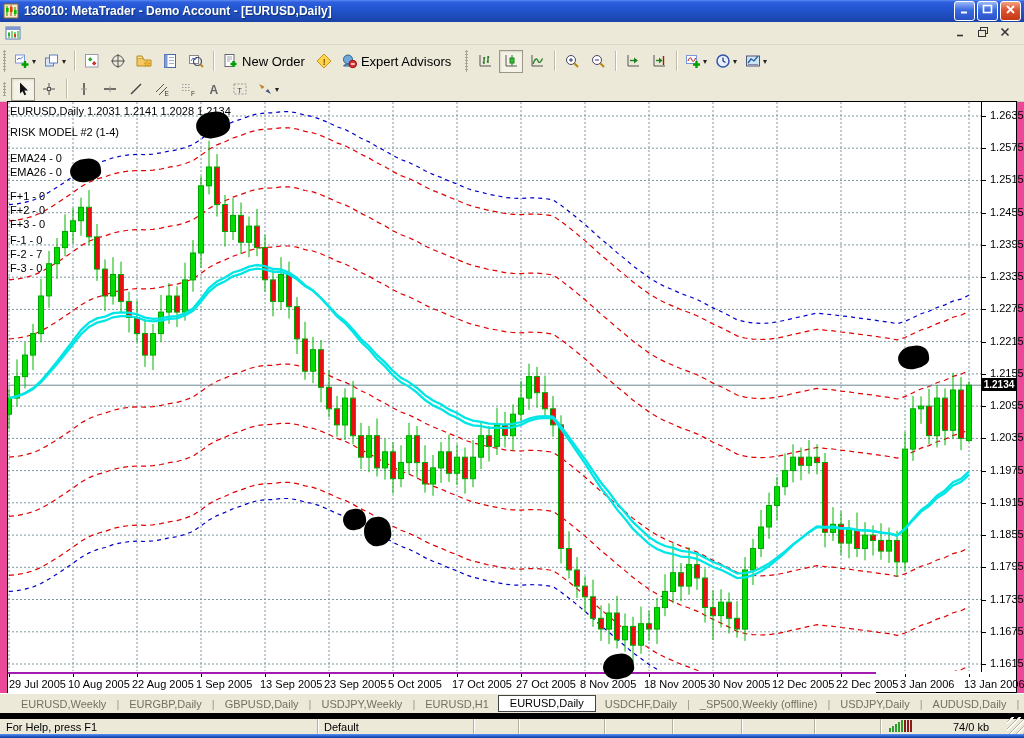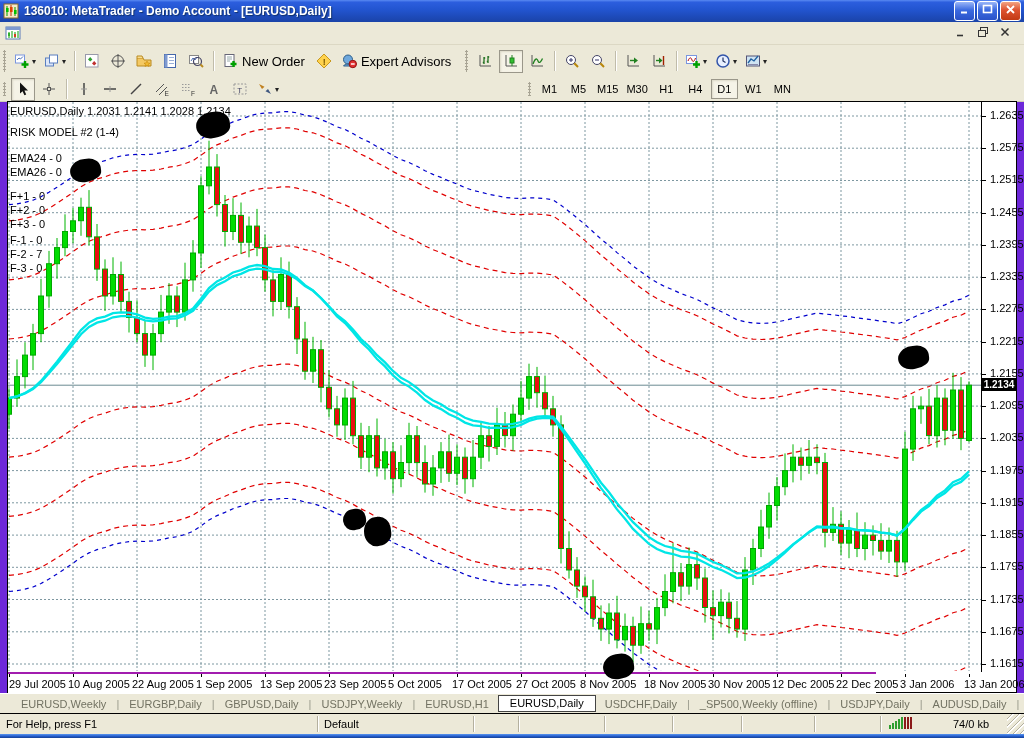--- a/index.html
+++ b/index.html
@@ -1,16 +1,16 @@
 <!DOCTYPE html>
 <html><head>
 <meta charset="utf-8">
 <style>
   html,body{margin:0;padding:0;background:#ece9d8;}
-  #app{position:relative;width:1024px;height:738px;overflow:hidden;background:#6d28d9;
+  #app{position:relative;width:1024px;height:738px;overflow:hidden;background:#ec4899;
        font-family:"Liberation Sans",sans-serif;font-size:11px;color:#000;}
   
   .titlebar{position:absolute;left:0;top:0;width:1024px;height:22px;display:flex;align-items:center;
     padding:0 3px;box-sizing:border-box;color:#fff;
     background:linear-gradient(180deg,#5a8af2 0%,#2c5ede 10%,#2254cf 45%,#1a43a8 100%);}
   .app-icon{width:16px;height:16px;display:inline-block;}
   .title-text{font-weight:bold;font-size:12px;margin-left:5px;flex:1;white-space:nowrap;
     text-shadow:1px 1px 1px #10306a;}
   .winbtn{width:21px;height:20px;margin-left:2px;border:1px solid #fff;border-radius:3px;cursor:default;
     background:linear-gradient(180deg,#9ab6f8,#3b6ae0 45%,#2a52c8);color:#fff;font-size:11px;
@@ -58,21 +58,21 @@
     border-radius:52% 46% 55% 48% / 58% 50% 46% 54%;}
   
   .tabbar{position:absolute;left:0;top:693px;width:1024px;height:20px;background:#ece9d8;display:flex;
     align-items:center;padding-left:12px;box-sizing:border-box;border-top:1px solid #fff;}
   .tab{color:#727262;padding:2px 9px;cursor:default;white-space:nowrap;}
   .tab-sep{color:#9a9a8c;margin:0 1px;}
   .tab-active{background:#fff;border:1px solid #444;padding:1px 11px 2px;color:#000;cursor:default;
     white-space:nowrap;}
   
   .statusbar{position:absolute;left:0;top:713px;width:1024px;height:21px;background:#ece9d8;display:flex;
-    align-items:center;border-top:1px solid #000000;box-sizing:border-box;}
+    align-items:center;border-top:6px solid #000000;box-sizing:border-box;}
   .sb-cell{height:16px;line-height:16px;padding-left:6px;box-sizing:border-box;border-right:1px solid #b4b09e;
     box-shadow:1px 0 0 #fff;white-space:nowrap;overflow:hidden;}
   .sb-traffic{display:flex;align-items:center;gap:36px;flex:1;padding-left:8px;border-right:none;box-shadow:none;}
   .sb-grip{width:17px;height:20px;margin-left:auto;
     background:repeating-linear-gradient(135deg,transparent 0 3px,#b4b09e 3px 4px,#fff 4px 5px);}
   .bottom-edge{position:absolute;left:0;top:734px;width:1024px;height:4px;
     background:linear-gradient(180deg,#5a96f0,#2058c8 60%,#16418f);}
 </style>
 </head>
 <body>
@@ -337,31 +337,20 @@
               <text x="5.2" y="11.5" font-size="8" fill="#446">T</text>
             </svg></span>
         </button>
         <button class="tbtn">
           <span class="ic"><svg viewBox="0 0 16 16" width="16" height="16">
               <path d="M2 3l5.5 2.8L5 8z" fill="#c08020"></path>
               <path d="M14 13l-5.5-2.8L11 8z" fill="#405880"></path>
             </svg></span>
           <span class="dd">▾</span>
         </button>
-      </div>
-    <div class="tb" id="tb-timeframes">
-        <button class="tbtn tfbtn">M1</button>
-        <button class="tbtn tfbtn">M5</button>
-        <button class="tbtn tfbtn">M15</button>
-        <button class="tbtn tfbtn">M30</button>
-        <button class="tbtn tfbtn">H1</button>
-        <button class="tbtn tfbtn">H4</button>
-        <button class="tbtn tfbtn pressed">D1</button>
-        <button class="tbtn tfbtn">W1</button>
-        <button class="tbtn tfbtn">MN</button>
       </div>
   </div>
 
   <div class="chart-frame">
     <svg id="plot" width="973" height="569">
         <path d="M1 0V569M65 0V569M129 0V569M193 0V569M257 0V569M321 0V569M385 0V569M449 0V569M513 0V569M577 0V569M641 0V569M705 0V569M769 0V569M833 0V569M897 0V569M961 0V569M0 14.0H973M0 46.2H973M0 78.5H973M0 110.7H973M0 142.9H973M0 175.2H973M0 207.4H973M0 239.6H973M0 271.9H973M0 304.1H973M0 336.4H973M0 368.6H973M0 400.8H973M0 433.1H973M0 465.3H973M0 497.5H973M0 529.8H973M0 562.0H973" stroke="#7d97a0" stroke-width="1" stroke-dasharray="2 2" fill="none"></path>
         <g>
           <polyline points="1.0,237.0 9.0,236.2 17.0,234.7 25.0,232.5 33.0,229.0 41.0,224.5 49.0,219.5 57.0,214.2 65.0,208.7 73.0,202.9 81.0,198.4 89.0,195.1 97.0,193.0 105.0,190.1 113.0,188.4 121.0,187.2 129.0,186.7 137.0,186.9 145.0,186.4 153.0,185.2 161.0,183.4 169.0,182.2 177.0,179.9 185.0,176.8 193.0,171.4 201.0,165.5 209.0,161.1 217.0,157.9 225.0,154.2 233.0,151.6 241.0,148.5 249.0,146.3 257.0,145.3 265.0,145.1 273.0,144.0 281.0,144.0 289.0,145.2 297.0,147.6 305.0,149.0 313.0,151.8 321.0,155.2 329.0,159.1 337.0,161.9 345.0,165.9 353.0,170.5 361.0,174.3 369.0,179.0 377.0,183.0 385.0,187.8 393.0,191.8 401.0,194.8 409.0,198.6 417.0,203.0 425.0,206.7 433.0,209.7 441.0,213.4 449.0,216.4 457.0,220.0 465.0,222.7 473.0,224.5 481.0,226.7 489.0,228.0 497.0,229.7 505.0,230.5 513.0,230.8 521.0,230.2 529.0,230.3 537.0,230.9 545.0,232.1 553.0,237.6 561.0,243.7 569.0,250.2 577.0,256.8 585.0,264.0 593.0,271.3 601.0,277.7 609.0,284.9 617.0,291.3 625.0,298.2 633.0,304.1 641.0,310.0 649.0,314.8 657.0,319.0 665.0,322.3 673.0,325.9 681.0,328.7 689.0,331.9 697.0,335.9 705.0,340.2 713.0,343.8 721.0,347.8 729.0,352.1 737.0,354.2 745.0,355.3 753.0,355.7 761.0,355.3 769.0,354.3 777.0,352.7 785.0,350.6 793.0,349.0 801.0,347.1 809.0,345.5 817.0,346.4 825.0,347.0 833.0,348.2 841.0,349.0 849.0,350.3 857.0,351.2 865.0,352.2 873.0,353.5 881.0,354.5 889.0,356.1 897.0,353.7 905.0,349.9 913.0,346.1 921.0,343.6 929.0,339.8 937.0,337.3 945.0,333.4 953.0,331.4 961.0,327.6" fill="none" stroke="#e00000" stroke-width="1.2" stroke-dasharray="5 4"></polyline>
           <polyline points="1.0,355.2 9.0,354.4 17.0,352.9 25.0,350.7 33.0,347.2 41.0,342.7 49.0,337.7 57.0,332.4 65.0,326.9 73.0,321.1 81.0,316.5 89.0,313.3 97.0,311.2 105.0,308.3 113.0,306.5 121.0,305.4 129.0,304.9 137.0,305.1 145.0,304.6 153.0,303.4 161.0,301.6 169.0,300.4 177.0,298.1 185.0,295.0 193.0,289.6 201.0,283.7 209.0,279.3 217.0,276.1 225.0,272.4 233.0,269.8 241.0,266.7 249.0,264.5 257.0,263.5 265.0,263.3 273.0,262.2 281.0,262.2 289.0,263.4 297.0,265.7 305.0,267.2 313.0,270.0 321.0,273.4 329.0,277.3 337.0,280.1 345.0,284.1 353.0,288.7 361.0,292.4 369.0,297.2 377.0,301.2 385.0,306.0 393.0,310.0 401.0,313.0 409.0,316.8 417.0,321.2 425.0,324.9 433.0,327.9 441.0,331.6 449.0,334.6 457.0,338.2 465.0,340.9 473.0,342.7 481.0,344.9 489.0,346.2 497.0,347.9 505.0,348.7 513.0,349.0 521.0,348.4 529.0,348.5 537.0,349.1 545.0,350.3 553.0,355.8 561.0,361.9 569.0,368.4 577.0,375.0 585.0,382.2 593.0,389.5 601.0,395.9 609.0,403.1 617.0,409.5 625.0,416.4 633.0,422.3 641.0,428.1 649.0,433.0 657.0,437.2 665.0,440.5 673.0,444.1 681.0,446.9 689.0,450.0 697.0,454.1 705.0,458.4 713.0,462.0 721.0,466.0 729.0,470.3 737.0,472.4 745.0,473.5 753.0,473.9 761.0,473.5 769.0,472.5 777.0,470.9 785.0,468.8 793.0,467.2 801.0,465.3 809.0,463.7 817.0,464.6 825.0,465.2 833.0,466.4 841.0,467.2 849.0,468.5 857.0,469.4 865.0,470.4 873.0,471.7 881.0,472.6 889.0,474.3 897.0,471.9 905.0,468.1 913.0,464.3 921.0,461.8 929.0,458.0 937.0,455.5 945.0,451.6 953.0,449.6 961.0,445.8" fill="none" stroke="#e00000" stroke-width="1.2" stroke-dasharray="5 4"></polyline>
           <polyline points="1.0,177.9 9.0,177.1 17.0,175.6 25.0,173.4 33.0,169.9 41.0,165.4 49.0,160.4 57.0,155.1 65.0,149.6 73.0,143.8 81.0,139.3 89.0,136.0 97.0,133.9 105.0,131.0 113.0,129.3 121.0,128.1 129.0,127.6 137.0,127.8 145.0,127.3 153.0,126.1 161.0,124.3 169.0,123.1 177.0,120.8 185.0,117.7 193.0,112.3 201.0,106.4 209.0,102.0 217.0,98.8 225.0,95.1 233.0,92.5 241.0,89.4 249.0,87.2 257.0,86.2 265.0,86.0 273.0,84.9 281.0,84.9 289.0,86.1 297.0,88.5 305.0,89.9 313.0,92.7 321.0,96.1 329.0,100.0 337.0,102.8 345.0,106.8 353.0,111.4 361.0,115.2 369.0,119.9 377.0,123.9 385.0,128.7 393.0,132.7 401.0,135.7 409.0,139.5 417.0,143.9 425.0,147.7 433.0,150.6 441.0,154.3 449.0,157.3 457.0,160.9 465.0,163.6 473.0,165.4 481.0,167.6 489.0,168.9 497.0,170.6 505.0,171.4 513.0,171.7 521.0,171.1 529.0,171.2 537.0,171.8 545.0,173.0 553.0,178.5 561.0,184.6 569.0,191.1 577.0,197.7 585.0,204.9 593.0,212.2 601.0,218.6 609.0,225.8 617.0,232.2 625.0,239.1 633.0,245.0 641.0,250.9 649.0,255.7 657.0,259.9 665.0,263.2 673.0,266.8 681.0,269.6 689.0,272.8 697.0,276.8 705.0,281.1 713.0,284.7 721.0,288.7 729.0,293.0 737.0,295.1 745.0,296.2 753.0,296.6 761.0,296.2 769.0,295.2 777.0,293.6 785.0,291.5 793.0,289.9 801.0,288.0 809.0,286.4 817.0,287.3 825.0,287.9 833.0,289.1 841.0,289.9 849.0,291.2 857.0,292.1 865.0,293.1 873.0,294.4 881.0,295.4 889.0,297.0 897.0,294.6 905.0,290.8 913.0,287.0 921.0,284.5 929.0,280.7 937.0,278.2 945.0,274.3 953.0,272.3 961.0,268.5" fill="none" stroke="#e00000" stroke-width="1.2" stroke-dasharray="5 4"></polyline>

